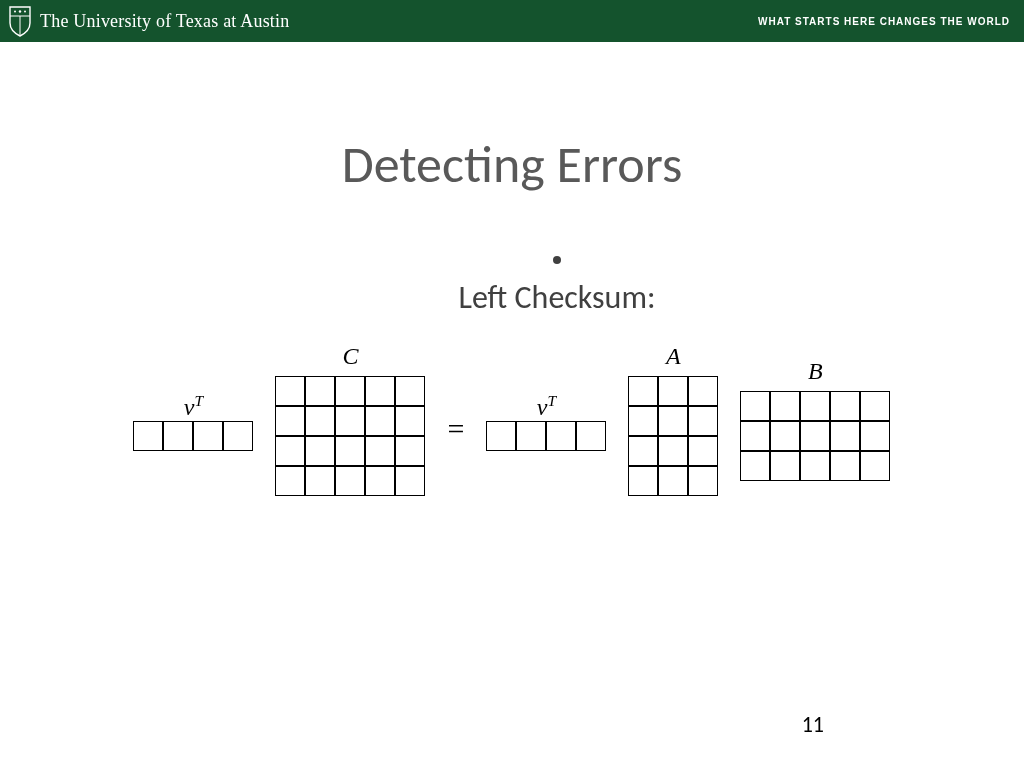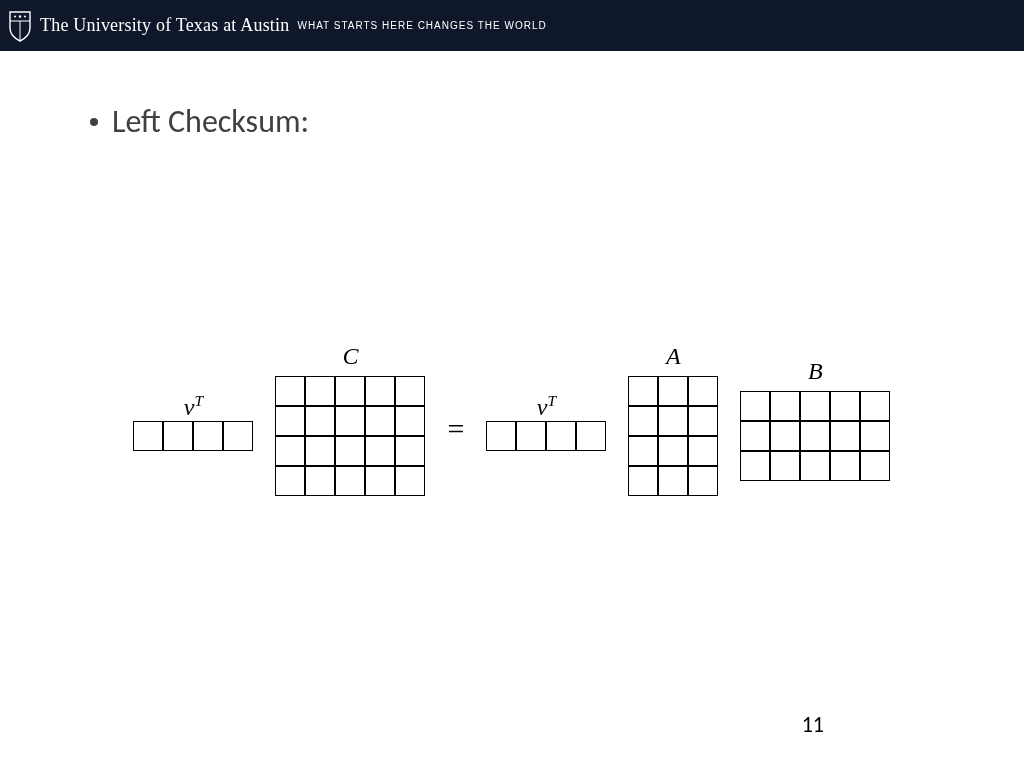--- a/index.html
+++ b/index.html
@@ -7,25 +7,25 @@
   body {
     width: 1024px;
     height: 768px;
     font-family: "Segoe UI", "Helvetica Neue", Arial, sans-serif;
     background: #ffffff;
     position: relative;
     overflow: hidden;
   }
   .banner {
     width: 100%;
-    height: 51px;
-    background: #0f172a;
-    display: flex;
-    align-items: center;
-    justify-content: flex-start;
+    height: 42px;
+    background: #14532d;
+    display: flex;
+    align-items: center;
+    justify-content: space-between;
     padding: 0 14px 0 8px;
     color: #fff;
   }
   .banner-left {
     display: flex;
     align-items: center;
     gap: 8px;
   }
   .shield {
     width: 24px;
@@ -33,21 +33,21 @@
     position: relative;
   }
   .shield svg { display: block; }
   .univ {
     font-family: Garamond, "Times New Roman", serif;
     font-size: 18px;
     letter-spacing: 0.2px;
   }
   .slogan {
     font-size: 10px;
-    font-weight: 400;
+    font-weight: 700;
     letter-spacing: 1px;
     margin-left: 8px;
   }
   .slide {
     position: absolute;
     top: 42px;
     left: 0;
     right: 0;
     bottom: 0;
   }
@@ -58,20 +58,21 @@
     margin-top: 90px;
     font-weight: 400;
     font-family: Calibri, "Segoe UI", Arial, sans-serif;
   }
   .bullet-row {
     margin-top: 60px;
     margin-left: 90px;
     display: flex;
     align-items: center;
     gap: 14px;
+    flex-direction: column;
   }
   .bullet-dot {
     width: 8px;
     height: 8px;
     background: #404040;
     border-radius: 50%;
     flex: 0 0 auto;
   }
   .bullet-text {
     font-size: 32px;
@@ -146,20 +147,21 @@
         <circle cx="17" cy="6.5" r="1" fill="#fff"></circle>
       </svg>
     </span>
     <span class="univ">The University of Texas at Austin</span>
   </div>
   <span class="slogan">WHAT STARTS HERE CHANGES THE WORLD</span>
 </div>
 
 <div class="slide">
 
+  <div class="title">Detecting Errors</div>
 
   <div class="bullet-row">
     <span class="bullet-dot"></span>
     <span class="bullet-text">Left Checksum:</span>
   </div>
 
   <div class="equation">
 
     <div class="mblock">
       <div class="mlabel">

